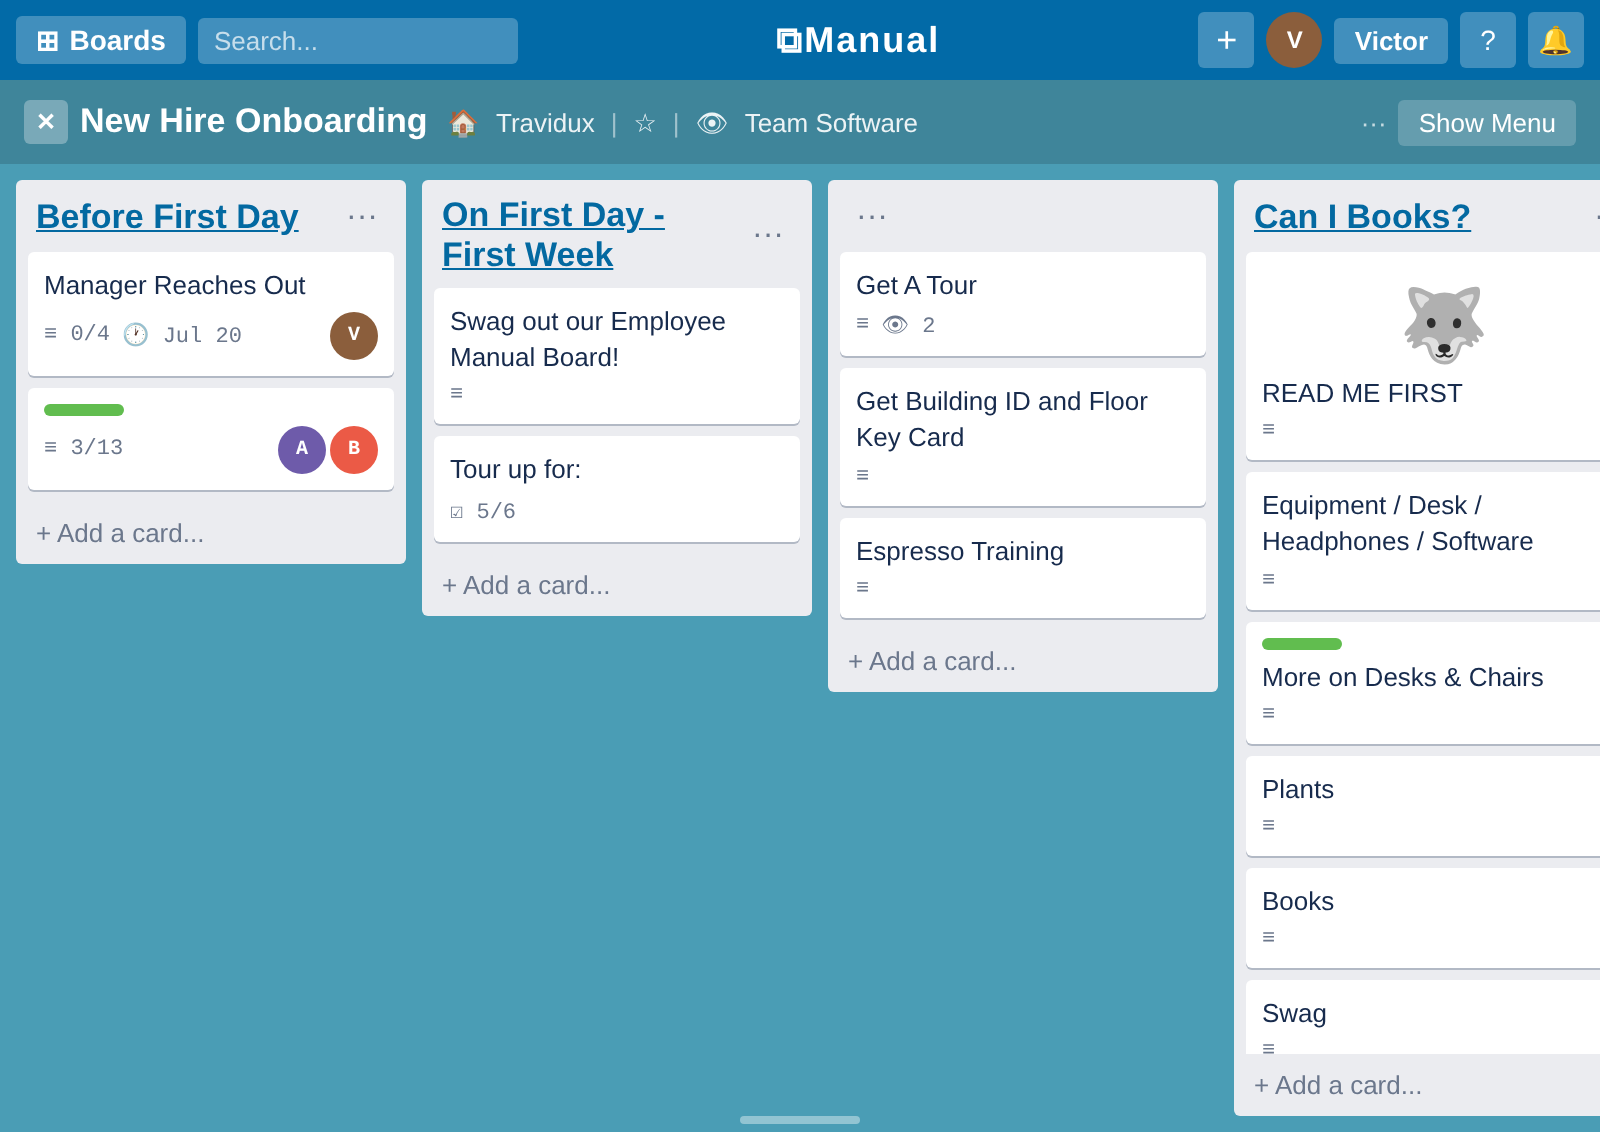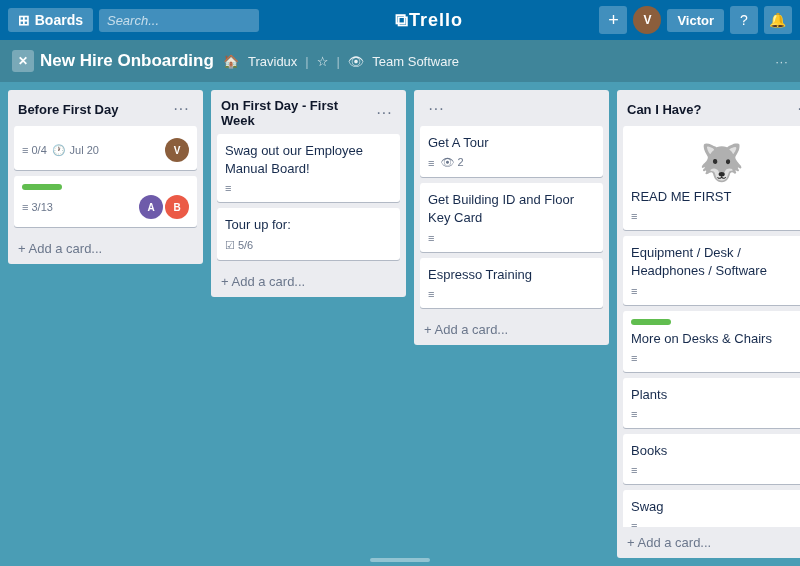--- a/index.html
+++ b/index.html
@@ -28,21 +28,20 @@
       gap: 5px;
     }
     .nav-search {
       background: rgba(255,255,255,0.25);
       border: none;
       border-radius: 3px;
       color: #fff;
       padding: 4px 8px;
       width: 160px;
       font-size: 13px;
-      font-style: italic;
     }
     .nav-search::placeholder { color: rgba(255,255,255,0.7); }
     .nav-logo {
       flex: 1;
       display: flex;
       justify-content: center;
       align-items: center;
       color: #fff;
       font-size: 18px;
       font-weight: bold;
@@ -180,23 +179,24 @@
       flex-direction: column;
     }
     .list-header {
       display: flex;
       align-items: center;
       justify-content: space-between;
       padding: 8px 10px 6px 10px;
     }
     .list-title {
       font-weight: bold;
-      font-size: 13px;
-      color: #0f172a;
+      font-size: 17px;
+      color: #0369a1;
       flex: 1;
+      text-decoration: underline;
     }
     .list-menu-btn {
       background: none;
       border: none;
       cursor: pointer;
       color: #6b778c;
       font-size: 16px;
       padding: 2px 4px;
     }
     .list-cards {
@@ -219,20 +219,21 @@
       line-height: 1.4;
       margin-bottom: 4px;
     }
     .card-meta {
       display: flex;
       align-items: center;
       gap: 6px;
       font-size: 11px;
       color: #6b778c;
       margin-top: 4px;
+      font-family: Liberation Mono, monospace;
     }
     .card-meta-item {
       display: flex;
       align-items: center;
       gap: 2px;
     }
     .card-label-green {
       height: 6px;
       width: 40px;
       background: #61bd4f;
@@ -299,21 +300,21 @@
 <body>
 
 <div class="top-nav">
   <button class="nav-boards-btn">
     <span>⊞</span>
     <span>Boards</span>
   </button>
   <input class="nav-search" type="text" placeholder="Search..." style="">
   <div class="nav-logo">
     <span>⧉</span>
-    <span>Trello</span>
+    <span>Manual</span>
   </div>
   <div class="nav-right">
     <button class="nav-plus-btn">
       <span>+</span>
     </button>
     <div class="nav-avatar avatar-brown">V</div>
     <button class="nav-user-btn">
       <span>Victor</span>
     </button>
     <button class="nav-icon-btn">
@@ -334,32 +335,36 @@
     <span>🏠</span>
     <span>Travidux</span>
     <span class="board-meta-divider">|</span>
     <span class="board-meta-star">☆</span>
     <span class="board-meta-divider">|</span>
     <span>👁</span>
     <span>Team Software</span>
   </div>
   <div class="board-header-right">
     <span style="color:rgba(255,255,255,0.7)">···</span>
+    <button class="show-menu-btn">
+      <span>Show Menu</span>
+    </button>
   </div>
 </div>
 
 <div class="board-content" id="board-content">
 
 <div class="list">
       <div class="list-header">
         <span class="list-title">Before First Day</span>
         <button class="list-menu-btn">···</button>
       </div>
       <div class="list-cards">
         <div class="card">
+          <div class="card-title">Manager Reaches Out</div>
           <div class="card-meta">
             <span class="card-meta-item">≡ 0/4</span>
             <span class="card-meta-item">🕐 Jul 20</span>
             <div class="card-avatars">
               <div class="mini-avatar avatar-brown">V</div>
             </div>
           </div>
         </div>
         <div class="card">
           <div class="card-label-green"></div>
@@ -417,21 +422,21 @@
           <div class="card-title">Espresso Training</div>
           <div class="card-meta">
             <span class="card-meta-item">≡</span>
           </div>
         </div>
       </div>
       <button class="add-card-btn">+ Add a card...</button>
     </div>
     <div class="list list-wide">
       <div class="list-header">
-        <span class="list-title">Can I Have?</span>
+        <span class="list-title">Can I Books?</span>
         <button class="list-menu-btn">···</button>
       </div>
       <div class="list-cards">
         <div class="card">
           <div class="dog-emoji">🐺</div>
           <div class="card-title">READ ME FIRST</div>
           <div class="card-meta">
             <span class="card-meta-item">≡</span>
           </div>
         </div>

